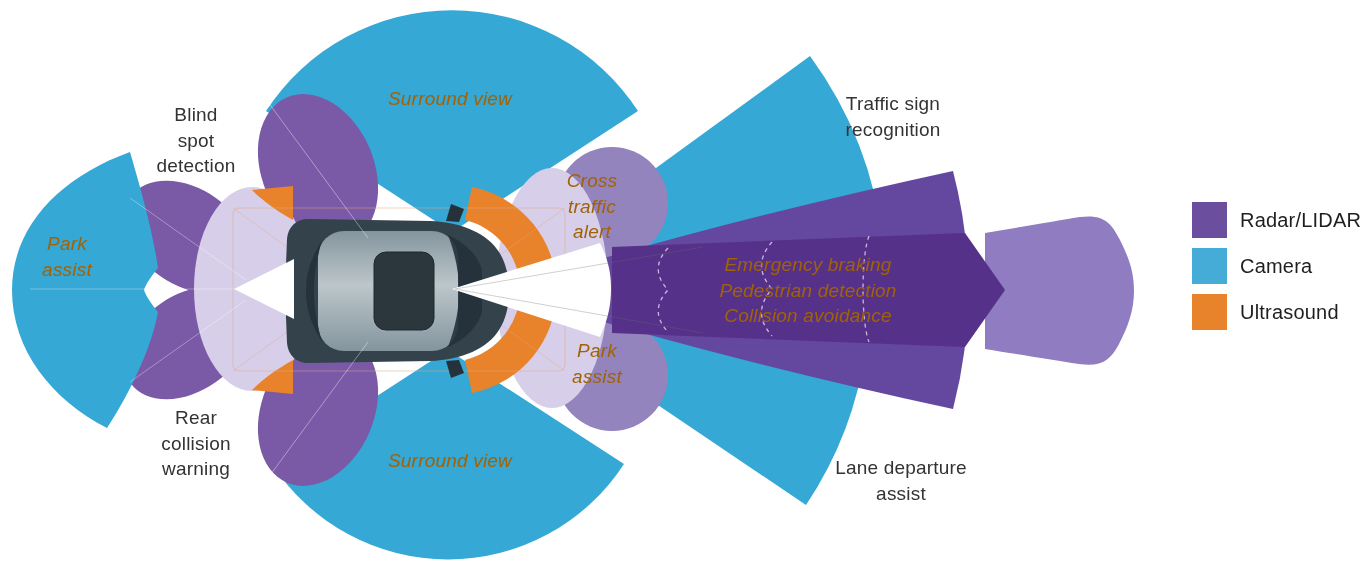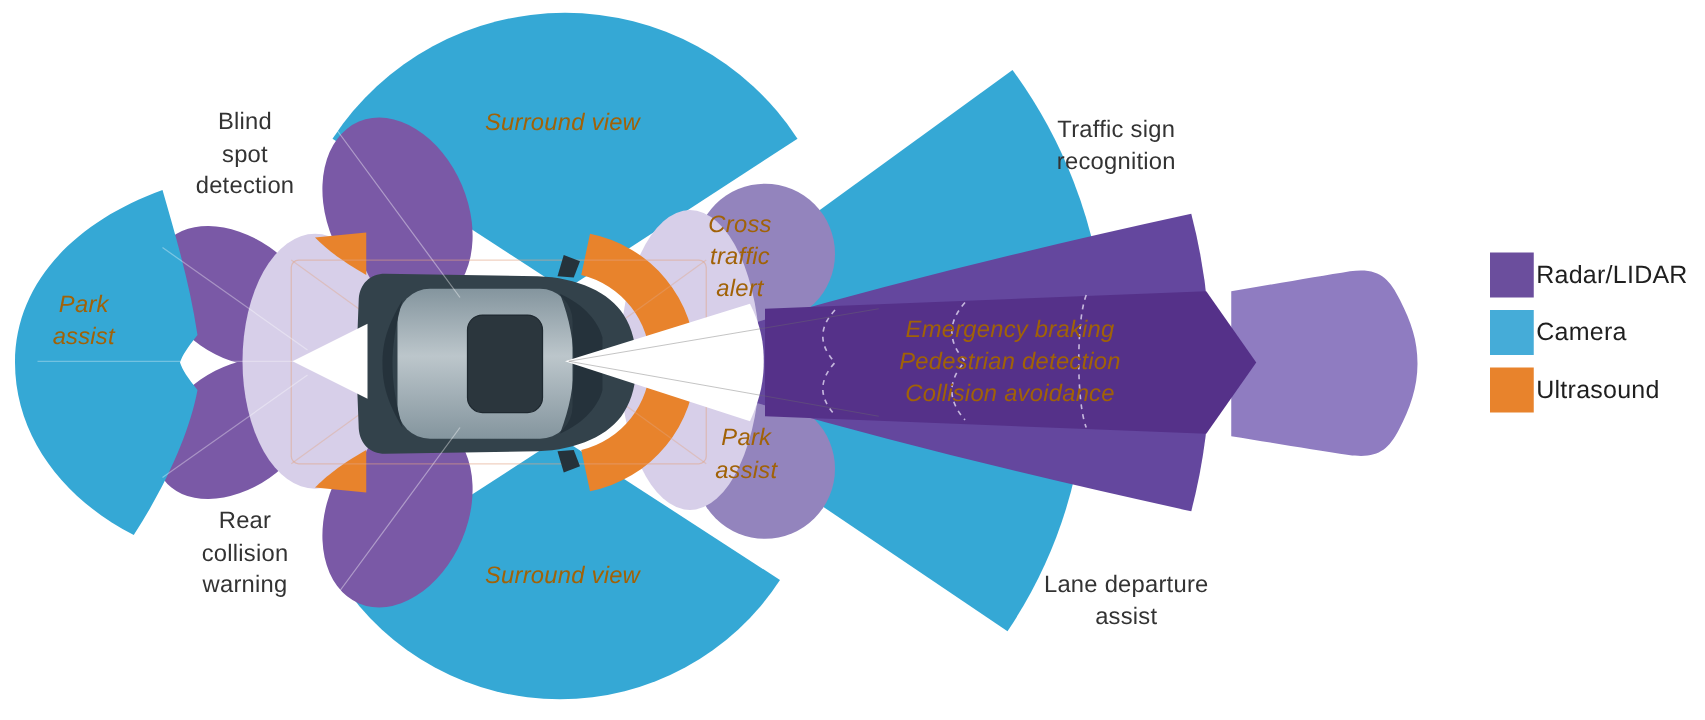--- a/index.html
+++ b/index.html
@@ -9,21 +9,21 @@
   }
   .stage svg{position:absolute;left:0;top:0;}
   .lbl{
     position:absolute;transform:translate(-50%,-50%);
     text-align:center;font-size:19px;line-height:1.35;font-weight:500;
     letter-spacing:.2px;white-space:pre-line;pointer-events:none;
   }
   .wt{color:#a16207;font-style:italic;}
   .dk{color:#333333;}
   .legend{position:absolute;left:1192px;top:202px;display:flex;flex-direction:column;gap:10px;}
-  .legend-row{display:flex;align-items:center;gap:2px;}
+  .legend-row{display:flex;align-items:center;gap:13px;}
   .swatch{width:35px;height:36px;display:inline-block;flex:0 0 auto;}
   .legend-label{font-size:20px;color:#1f1f1f;font-weight:500;letter-spacing:.2px;}
 </style>
 </head>
 <body>
 
 <div class="stage">
 
 <svg width="1364" height="576" viewBox="0 0 1364 576">
   <defs>
@@ -84,21 +84,21 @@
 
   <line x1="268" y1="102" x2="368" y2="238" stroke="#ffffff" stroke-opacity="0.4"></line>
   <line x1="268" y1="478" x2="368" y2="342" stroke="#ffffff" stroke-opacity="0.4"></line>
   <line x1="130" y1="198" x2="246" y2="280" stroke="#ffffff" stroke-opacity="0.35"></line>
   <line x1="130" y1="382" x2="246" y2="300" stroke="#ffffff" stroke-opacity="0.35"></line>
   <line x1="30" y1="289" x2="240" y2="289" stroke="#ffffff" stroke-opacity="0.3"></line>
   <line x1="455" y1="289" x2="703" y2="247" stroke="#6b6b6b" stroke-opacity="0.4" stroke-width="0.8"></line>
   <line x1="455" y1="289" x2="703" y2="333" stroke="#6b6b6b" stroke-opacity="0.4" stroke-width="0.8"></line>
 </svg>
 
-<div class="lbl dk" style="left:196px;top:124px">Blind
+<div class="lbl dk" style="left:196px;top:140px">Blind
 spot
 detection</div>
 <div class="lbl wt" style="left:450px;top:99px">Surround view</div>
 <div class="lbl dk" style="left:893px;top:117px">Traffic sign
 recognition</div>
 <div class="lbl wt" style="left:67px;top:257px">Park
 assist</div>
 <div class="lbl wt" style="left:592px;top:206px">Cross
 traffic
 alert</div>

